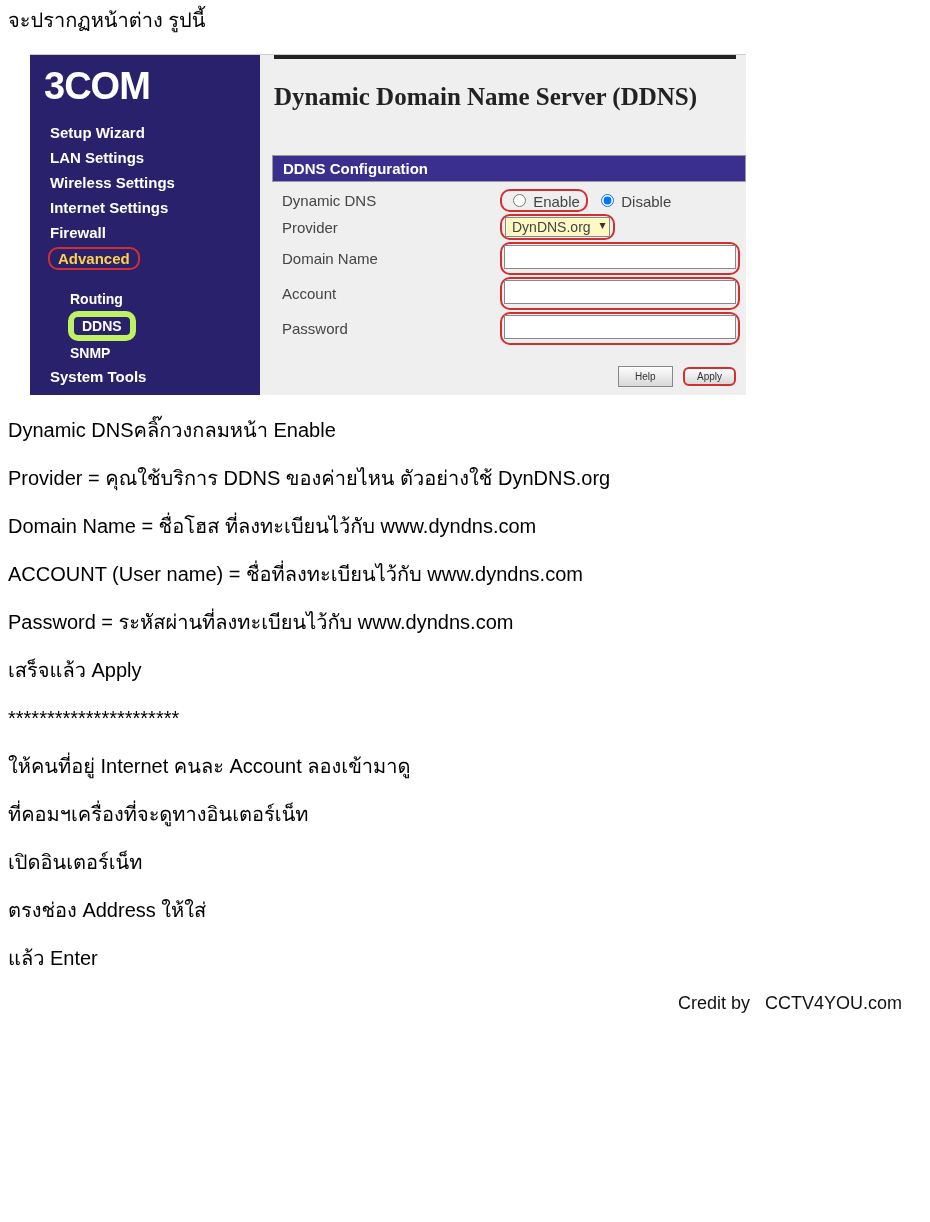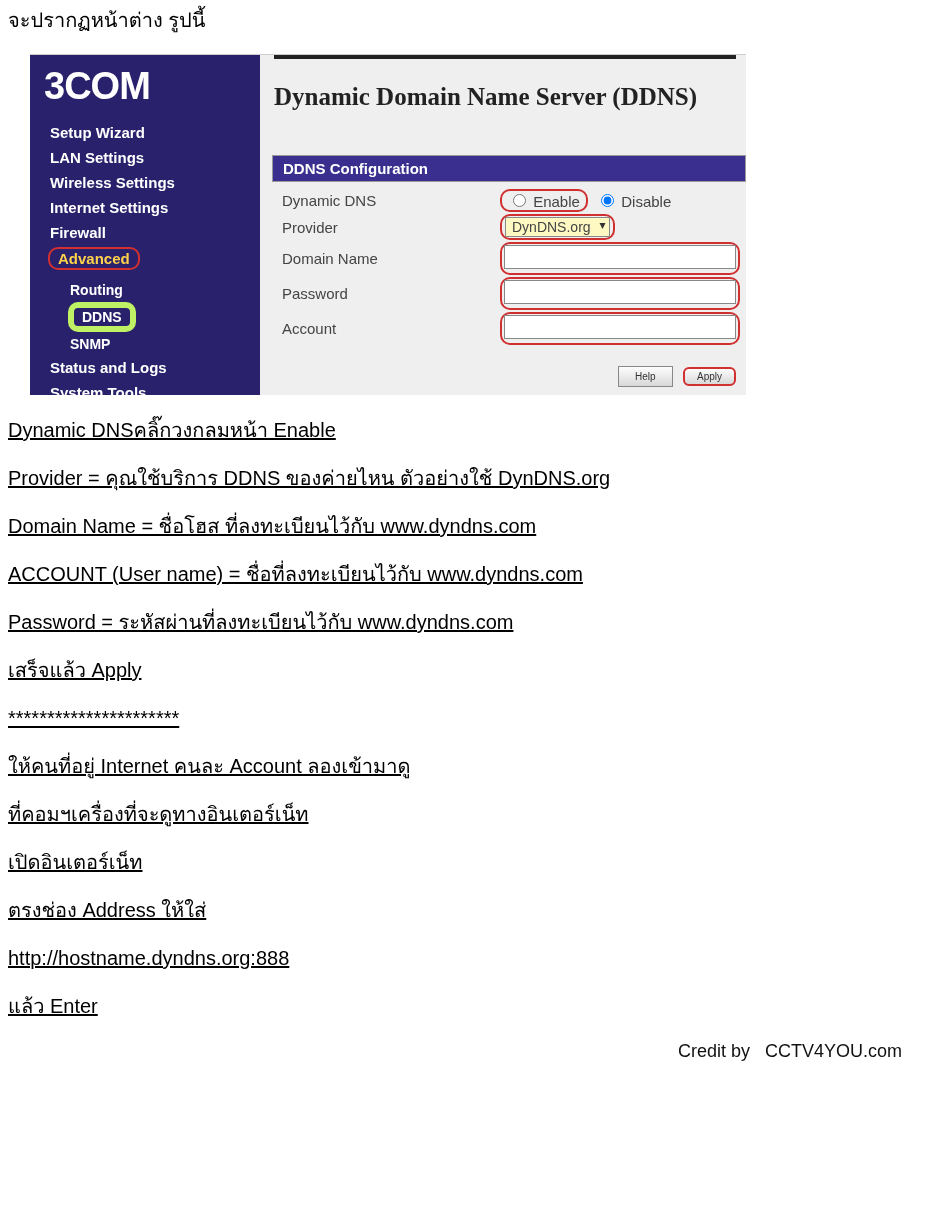--- a/index.html
+++ b/index.html
@@ -57,21 +57,21 @@
     padding: 3px 4px 3px 32px;
   }
   .menu-adv {
     display: inline-block;
     color: #ffd24a;
     font-size: 15px;
     font-weight: bold;
     border: 2px solid #d03030;
     border-radius: 10px;
     padding: 1px 8px;
-    margin: 2px 0 9px 10px;
+    margin: 2px 0 18px 10px;
   }
   .menu-ddns {
     display: inline-block;
     color: #fff;
     font-size: 14px;
     font-weight: bold;
     border: 6px solid #bef264;
     border-radius: 10px;
     padding: 1px 8px;
     margin: 1px 0 1px 30px;
@@ -188,21 +188,20 @@
   .btn-apply {
     border: 2px solid #d03030;
     border-radius: 6px;
     padding: 2px 12px;
   }
   .body-text p {
     font-size: 20px;
     color: #000;
     margin: 22px 0;
     line-height: 1.3;
-    text-decoration: underline;
   }
   .credit {
     text-align: right;
     font-size: 18px;
     color: #111;
     padding-right: 20px;
     margin-top: 10px;
   }
 </style>
 </head>
@@ -217,22 +216,22 @@
       <div class="menu">
         <div class="menu-item">Setup Wizard</div>
         <div class="menu-item">LAN Settings</div>
         <div class="menu-item">Wireless Settings</div>
         <div class="menu-item">Internet Settings</div>
         <div class="menu-item">Firewall</div>
         <div><span class="menu-adv">Advanced</span></div>
         <div class="menu-sub">Routing</div>
         <div><span class="menu-ddns">DDNS</span></div>
         <div class="menu-sub">SNMP</div>
+        <div class="menu-item">System Tools</div>
         <div class="menu-item">Status and Logs</div>
-        <div class="menu-item">System Tools</div>
       </div>
     </div>
     <div class="content">
       <div class="dashline"></div>
       <div class="heading">Dynamic Domain Name Server (DDNS)</div>
       <div class="config-box">
         <div class="config-head">DDNS Configuration</div>
         <div class="config-body">
           <div class="row">
             <div class="lbl">Dynamic DNS</div>
@@ -253,29 +252,29 @@
           </div>
           <div class="row">
             <div class="lbl">Domain Name</div>
             <div class="ctrl">
               <span class="txt-outline">
                 <span class="txt"></span>
               </span>
             </div>
           </div>
           <div class="row">
-            <div class="lbl">Password</div>
+            <div class="lbl">Account</div>
             <div class="ctrl">
               <span class="txt-outline">
                 <span class="txt"></span>
               </span>
             </div>
           </div>
           <div class="row">
-            <div class="lbl">Account</div>
+            <div class="lbl">Password</div>
             <div class="ctrl">
               <span class="txt-outline">
                 <span class="txt"></span>
               </span>
             </div>
           </div>
         </div>
       </div>
       <div class="btn-bar">
         <span class="btn">Help</span>
@@ -289,18 +288,17 @@
     <p>Provider = คุณใช้บริการ DDNS ของค่ายไหน ตัวอย่างใช้ DynDNS.org</p>
     <p>Domain Name = ชื่อโฮส ที่ลงทะเบียนไว้กับ www.dyndns.com</p>
     <p>ACCOUNT (User name) = ชื่อที่ลงทะเบียนไว้กับ www.dyndns.com</p>
     <p>Password = ระหัสผ่านที่ลงทะเบียนไว้กับ www.dyndns.com</p>
     <p>เสร็จแล้ว Apply</p>
     <p>**********************</p>
     <p>ให้คนที่อยู่ Internet คนละ Account ลองเข้ามาดู</p>
     <p>ที่คอมฯเครื่องที่จะดูทางอินเตอร์เน็ท</p>
     <p>เปิดอินเตอร์เน็ท</p>
     <p>ตรงช่อง Address ให้ใส่</p>
-    <p>http://hostname.dyndns.org:888</p>
     <p>แล้ว Enter</p>
   </div>
 
   <div class="credit">Credit by &nbsp;&nbsp;CCTV4YOU.com</div>
 </div>
 
 </body></html>

